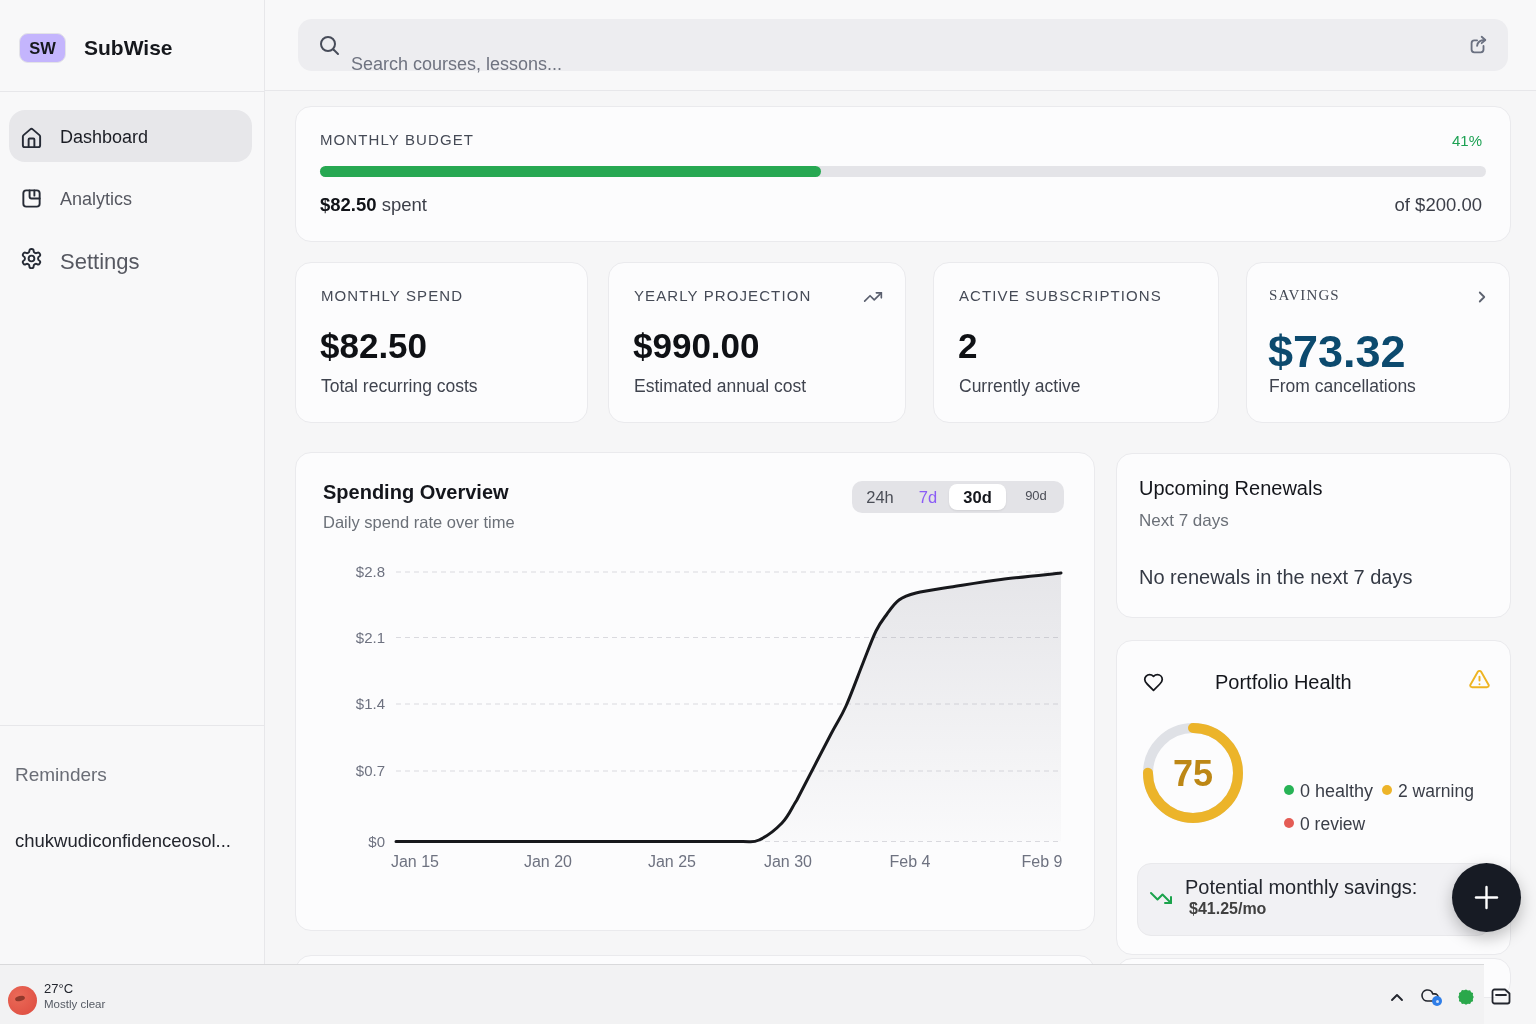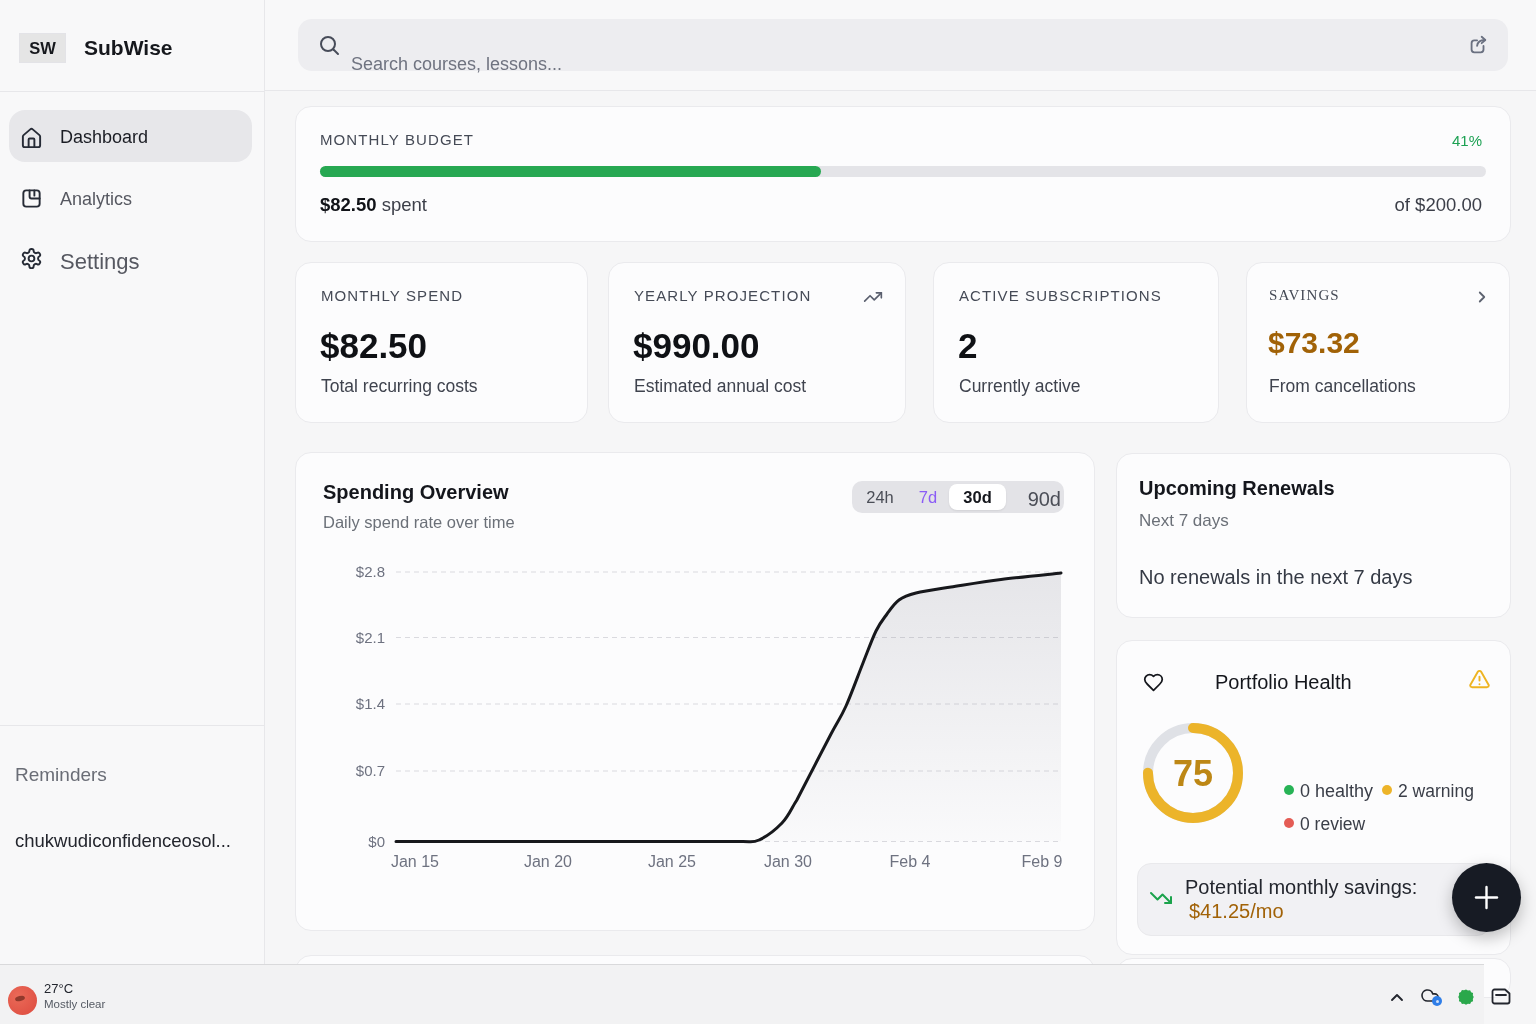--- a/index.html
+++ b/index.html
@@ -8,21 +8,21 @@
   .abs { position:absolute; }
   .card { position:absolute; background:#fcfcfd; border:1px solid #eaeaed; border-radius:16px; }
   .lbl { font-size:15px; letter-spacing:1.1px; color:#454a56; font-weight:500; }
   svg { display:block; }
 </style>
 </head>
 <body>
 
 <div class="abs" style="left:0;top:0;width:265px;height:964px;background:#f8f8f9;border-right:1px solid #e7e7ea;">
 
-  <div class="abs" style="left:19px;top:33px;width:47px;height:30px;background:#e5e5e5;border:1.5px solid #e3e3e7;border-radius:0;display:flex;align-items:center;justify-content:center;font-weight:700;font-size:16.5px;color:#16181d;">SW</div>
+  <div class="abs" style="left:19px;top:33px;width:47px;height:30px;background:#c4b5fd;border:1.5px solid #e3e3e7;border-radius:9px;display:flex;align-items:center;justify-content:center;font-weight:700;font-size:16.5px;color:#16181d;">SW</div>
   <div class="abs" style="left:84px;top:36px;font-size:21px;font-weight:700;color:#16181d;">SubWise</div>
   <div class="abs" style="left:0;top:91px;width:265px;height:1px;background:#e7e7ea;"></div>
 
   <div class="abs" style="left:9px;top:110px;width:243px;height:52px;background:#e7e7ea;border-radius:16px;"></div>
   <div class="abs" style="left:20px;top:127px;width:23px;height:23px;" id="ic-home">
       <svg width="23" height="23" viewBox="0 0 24 24" fill="none" stroke="#262b36" stroke-width="2" stroke-linecap="round" stroke-linejoin="round">
         <path d="M15 21v-8a1 1 0 0 0-1-1h-4a1 1 0 0 0-1 1v8"></path>
         <path d="M3 10a2 2 0 0 1 .709-1.528l7-5.999a2 2 0 0 1 2.582 0l7 5.999A2 2 0 0 1 21 10v9a2 2 0 0 1-2 2H5a2 2 0 0 1-2-2z"></path>
       </svg>
     </div>
@@ -98,34 +98,34 @@
   <div class="abs" style="left:24px;top:63px;font-size:35px;font-weight:700;color:#0f1115;">2</div>
   <div class="abs" style="left:25px;top:113px;font-size:17.5px;color:#3f434e;">Currently active</div>
 </div>
 <div class="card" style="left:1246px;top:262px;width:264px;height:161px;">
   <div class="abs lbl" style="left:22px;top:24px;font-family:Liberation Serif, serif;">SAVINGS</div>
   <div class="abs" style="right:18px;top:25px;width:18px;height:18px;">
     <svg width="18" height="18" viewBox="0 0 24 24" fill="none" stroke="#5d6370" stroke-width="2.4" stroke-linecap="round" stroke-linejoin="round">
         <polyline points="9 6 15 12 9 18"></polyline>
       </svg>
   </div>
-  <div class="abs" style="left:21px;top:63px;font-size:30px;font-weight:700;color:#a16207;">$73.32</div>
+  <div class="abs" style="left:21px;top:63px;font-size:45px;font-weight:700;color:#0c4a6e;">$73.32</div>
   <div class="abs" style="left:22px;top:113px;font-size:17.5px;color:#3f434e;">From cancellations</div>
 </div>
 
 <div class="card" style="left:295px;top:452px;width:800px;height:479px;">
   <div class="abs" style="left:27px;top:28px;font-size:20px;font-weight:700;color:#14161c;">Spending Overview</div>
   <div class="abs" style="left:27px;top:60px;font-size:16.5px;color:#6b7078;">Daily spend rate over time</div>
 
   <div class="abs" style="left:556px;top:28px;width:212px;height:32px;background:#e3e3e7;border-radius:10px;"></div>
   <div class="abs" style="left:557px;top:35px;width:54px;text-align:center;font-size:16.5px;color:#4b4e57;">24h</div>
   <div class="abs" style="left:614px;top:35px;width:36px;text-align:center;font-size:16.5px;color:#8b5cf6;">7d</div>
   <div class="abs" style="left:653px;top:31px;width:57px;height:26px;background:#ffffff;border-radius:8px;box-shadow:0 1px 2px rgba(0,0,0,0.08);"></div>
   <div class="abs" style="left:653px;top:35px;width:57px;text-align:center;font-size:16.5px;font-weight:700;color:#14161c;">30d</div>
-  <div class="abs" style="left:715px;top:35px;width:50px;text-align:right;font-size:20px;color:#4b4e57;">90d</div>
+  <div class="abs" style="left:715px;top:35px;width:50px;text-align:center;font-size:13px;color:#4b4e57;">90d</div>
 
   <svg class="abs" style="left:0;top:0;" width="800" height="479" viewBox="0 0 800 479">
     <defs>
       <linearGradient id="fillg" x1="0" y1="0" x2="0" y2="1">
         <stop offset="0" stop-color="#787887" stop-opacity="0.17"></stop>
         <stop offset="1" stop-color="#787887" stop-opacity="0.02"></stop>
       </linearGradient>
     </defs>
     <g stroke="#dadadf" stroke-width="1" stroke-dasharray="5 4">
       <line x1="100" y1="119" x2="766" y2="119"></line>
@@ -148,21 +148,21 @@
       <text x="492" y="414">Jan 30</text>
       <text x="614" y="414">Feb 4</text>
       <text x="746" y="414">Feb 9</text>
     </g>
     <path d="M 100,388.5 C 125.0,388.5 200.0,388.5 250,388.5 C 300.0,388.5 367.5,388.5 400,388.5 C 432.5,388.5 434.5,388.8 445,388.5 C 455.5,388.2 456.2,390.1 463,387 C 469.8,383.9 480.0,376.2 486,370 C 492.0,363.8 495.8,355.2 499,350 C 502.2,344.8 499.0,350.5 505,339 C 511.0,327.5 527.5,295.3 535,281 C 542.5,266.7 544.7,264.8 550,253 C 555.3,241.2 562.0,222.5 567,210 C 572.0,197.5 576.0,186.2 580,178 C 584.0,169.8 587.2,166.2 591,161 C 594.8,155.8 598.2,150.5 603,147 C 607.8,143.5 611.3,142.2 620,140 C 628.7,137.8 640.8,136.2 655,134 C 669.2,131.8 686.7,128.8 705,126.5 C 723.3,124.2 755.0,121.1 765,120 L 765,388.5 Z" fill="url(#fillg)" stroke="none"></path>
     <path d="M 100,388.5 C 125.0,388.5 200.0,388.5 250,388.5 C 300.0,388.5 367.5,388.5 400,388.5 C 432.5,388.5 434.5,388.8 445,388.5 C 455.5,388.2 456.2,390.1 463,387 C 469.8,383.9 480.0,376.2 486,370 C 492.0,363.8 495.8,355.2 499,350 C 502.2,344.8 499.0,350.5 505,339 C 511.0,327.5 527.5,295.3 535,281 C 542.5,266.7 544.7,264.8 550,253 C 555.3,241.2 562.0,222.5 567,210 C 572.0,197.5 576.0,186.2 580,178 C 584.0,169.8 587.2,166.2 591,161 C 594.8,155.8 598.2,150.5 603,147 C 607.8,143.5 611.3,142.2 620,140 C 628.7,137.8 640.8,136.2 655,134 C 669.2,131.8 686.7,128.8 705,126.5 C 723.3,124.2 755.0,121.1 765,120" fill="none" stroke="#17181c" stroke-width="3" stroke-linecap="round"></path>
   </svg>
 </div>
 
 <div class="card" style="left:1116px;top:453px;width:395px;height:165px;">
-  <div class="abs" style="left:22px;top:23px;font-size:20px;font-weight:700;color:#14161c;">Upcoming Renewals</div>
+  <div class="abs" style="left:22px;top:23px;font-size:20px;font-weight:400;color:#14161c;">Upcoming Renewals</div>
   <div class="abs" style="left:22px;top:57px;font-size:17px;color:#6b7078;">Next 7 days</div>
   <div class="abs" style="left:22px;top:112px;font-size:20px;color:#353a45;">No renewals in the next 7 days</div>
 </div>
 
 <div class="card" style="left:1116px;top:640px;width:395px;height:315px;">
   <div class="abs" style="left:26px;top:31px;width:21px;height:21px;">
     <svg width="21" height="21" viewBox="0 0 24 24" fill="none" stroke="#14161c" stroke-width="2" stroke-linecap="round" stroke-linejoin="round">
         <path d="M19 14c1.49-1.46 3-3.21 3-5.5A5.5 5.5 0 0 0 16.5 3c-1.76 0-3 .5-4.5 2-1.5-1.5-2.74-2-4.5-2A5.5 5.5 0 0 0 2 8.5c0 2.3 1.5 4.05 3 5.5l7 7Z"></path>
       </svg>
   </div>
@@ -188,21 +188,21 @@
   <div class="abs" style="left:183px;top:173px;font-size:17.5px;color:#3a3e48;">0 review</div>
 
   <div class="abs" style="left:20px;top:222px;width:354px;height:73px;background:#f1f1f4;border:1px solid #e9e9ec;border-radius:14px;"></div>
   <div class="abs" style="left:32px;top:245px;width:24px;height:24px;">
     <svg width="24" height="24" viewBox="0 0 24 24" fill="none" stroke="#1ba34c" stroke-width="2" stroke-linecap="round" stroke-linejoin="round">
         <polyline points="2 7 8.5 13.5 13.5 8.5 22 17"></polyline>
         <polyline points="16 17 22 17 22 11"></polyline>
       </svg>
   </div>
   <div class="abs" style="left:68px;top:235px;font-size:20px;color:#23262e;">Potential monthly savings:</div>
-  <div class="abs" style="left:72px;top:259px;font-size:20px;font-weight:400;color:#a16207;">$41.25/mo</div>
+  <div class="abs" style="left:72px;top:259px;font-size:16px;font-weight:700;color:#404040;">$41.25/mo</div>
 </div>
 
 <div class="abs" style="left:1452px;top:863px;width:69px;height:69px;border-radius:50%;background:#171b24;box-shadow:0 6px 16px rgba(0,0,0,0.25);">
   <svg class="abs" style="left:20px;top:20px;" width="29" height="29" viewBox="0 0 29 29" fill="none" stroke="#ffffff" stroke-width="2.4" stroke-linecap="round">
       <line x1="14.5" y1="4" x2="14.5" y2="25"></line>
       <line x1="4" y1="14.5" x2="25" y2="14.5"></line>
     </svg>
 </div>
 
 <div class="card" style="left:295px;top:955px;width:800px;height:40px;"></div>

